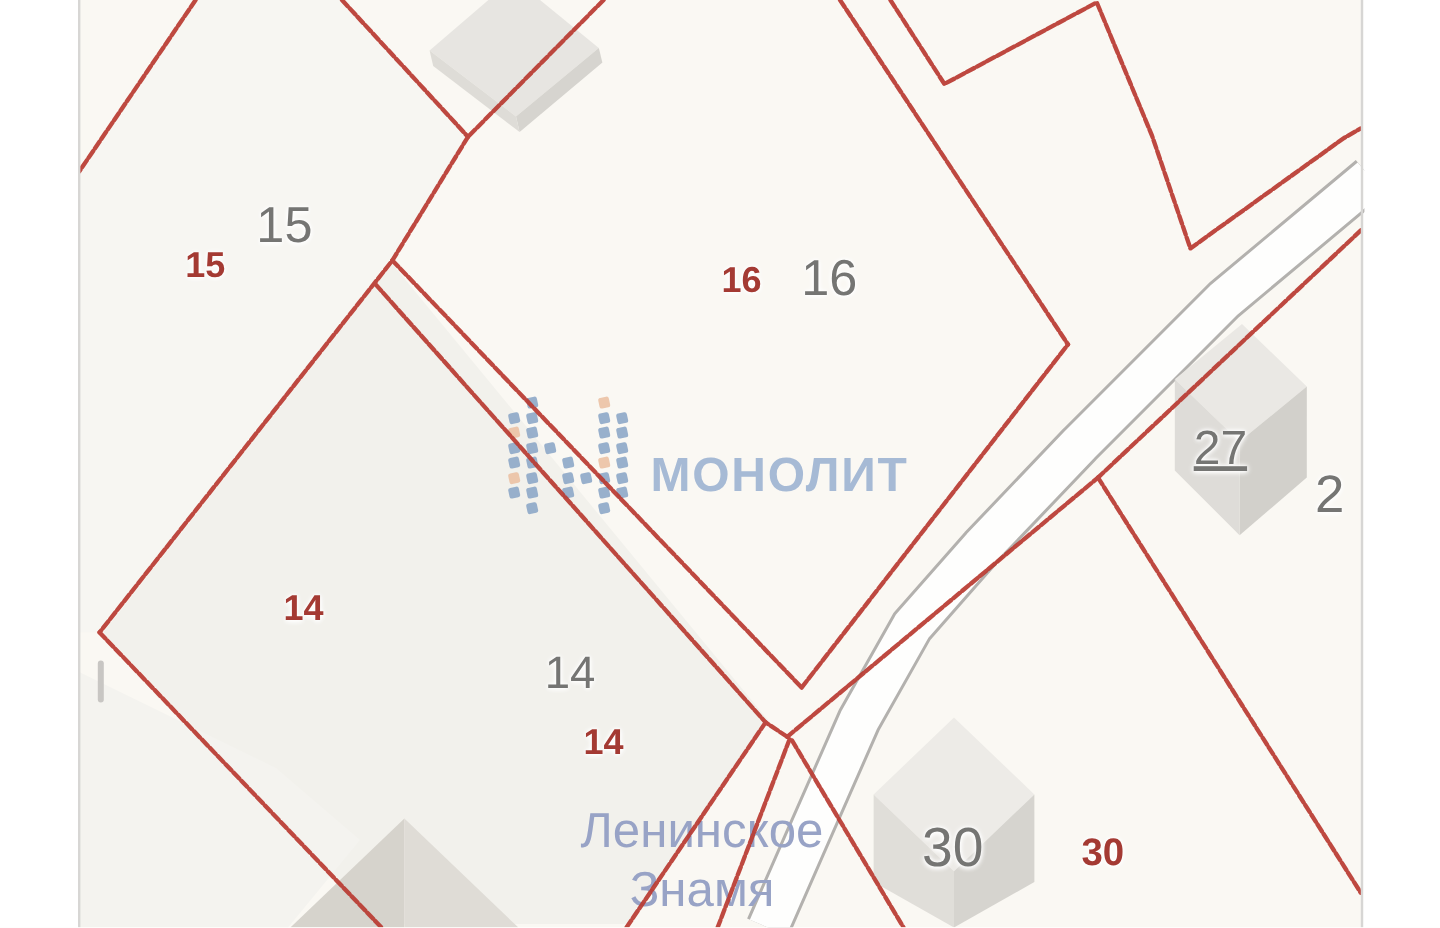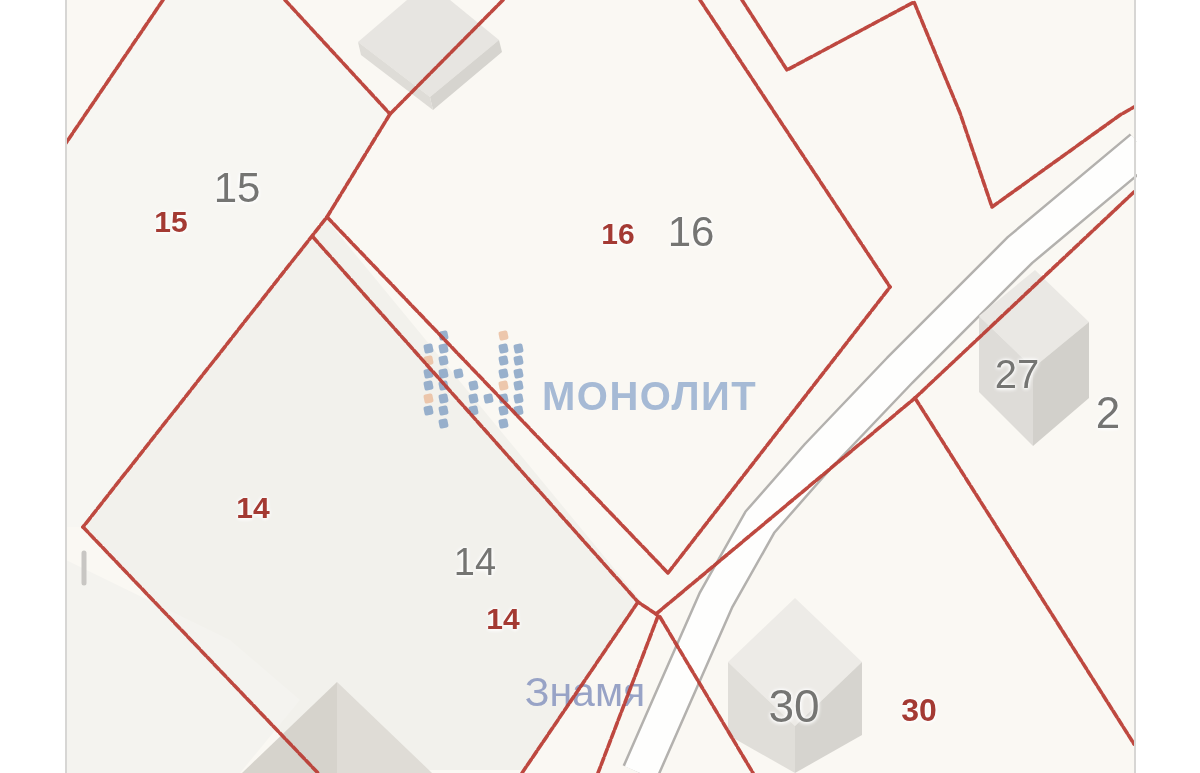--- a/index.html
+++ b/index.html
@@ -99,20 +99,21 @@
         <div class="wm-sq" style="left: 469px; top: 406px; background: rgb(138, 165, 198);"></div>
         <div class="wm-sq" style="left: 499px; top: 406px; background: rgb(138, 165, 198);"></div>
         <div class="wm-sq" style="left: 514px; top: 406px; background: rgb(138, 165, 198);"></div>
         <div class="wm-sq" style="left: 439px; top: 418.5px; background: rgb(138, 165, 198);"></div>
         <div class="wm-sq" style="left: 499px; top: 418.5px; background: rgb(138, 165, 198);"></div>
       </div>
     <div id="watermark-text">МОНОЛИТ</div>
   </div>
 
   <div id="place-label">
+    <div>Ленинское</div>
     <div>Знамя</div>
   </div>
 
   <svg width="1200" height="773" viewBox="0 0 1200 773" style="pointer-events:none;">
     <g fill="none" stroke="var(--boundary)" stroke-width="3.6" stroke-linecap="round" stroke-linejoin="round" opacity="0.92" stroke-dasharray="7 2.5">
       <path d="M163,0 L66,143"></path>
       <path d="M285,0 L390,114"></path>
       <path d="M503,0 L390,114"></path>
       <path d="M390,114 L327,217 L83,527"></path>
       <path d="M83,527 L318,773"></path>
@@ -131,21 +132,21 @@
   </svg>
 
   <div id="labels">
       <div class="lbl gray" style="left: 237px; top: 188px; font-size: 42px;">15</div>
       <div class="lbl red" style="left: 171px; top: 222px; font-size: 30px;">15</div>
       <div class="lbl red" style="left: 618px; top: 234px; font-size: 30px;">16</div>
       <div class="lbl gray" style="left: 691px; top: 232px; font-size: 42px;">16</div>
       <div class="lbl red" style="left: 253px; top: 508px; font-size: 30px;">14</div>
       <div class="lbl gray" style="left: 475px; top: 562px; font-size: 38px;">14</div>
       <div class="lbl red" style="left: 503px; top: 619px; font-size: 30px;">14</div>
-      <div class="lbl gray" style="left: 1017px; top: 374px; font-size: 40px;">27</div>
+      <div class="lbl gray" style="left: 1017px; top: 374px; font-size: 40px; text-decoration: underline;">27</div>
       <div class="lbl gray" style="left: 1108px; top: 413px; font-size: 44px;">2</div>
       <div class="lbl gray" style="left: 794px; top: 706px; font-size: 46px;">30</div>
       <div class="lbl red" style="left: 919px; top: 710px; font-size: 32px;">30</div>
     </div>
 
   <div class="margin-strip" style="left:0;width:65px;"></div>
   <div class="margin-line" style="left:65px;"></div>
   <div class="margin-strip" style="left:1137px;width:63px;"></div>
   <div class="margin-line" style="left:1134px;"></div>
 </div>

